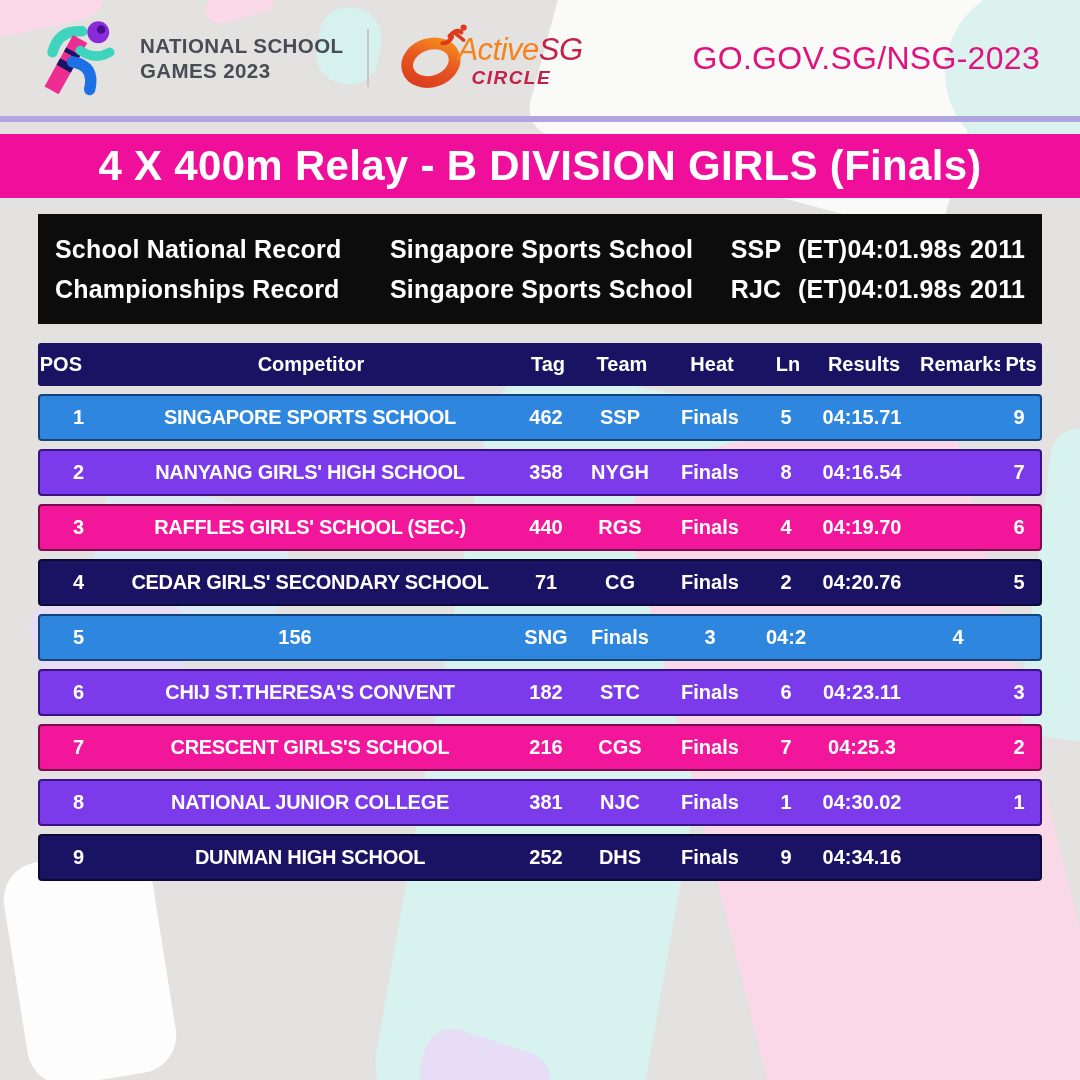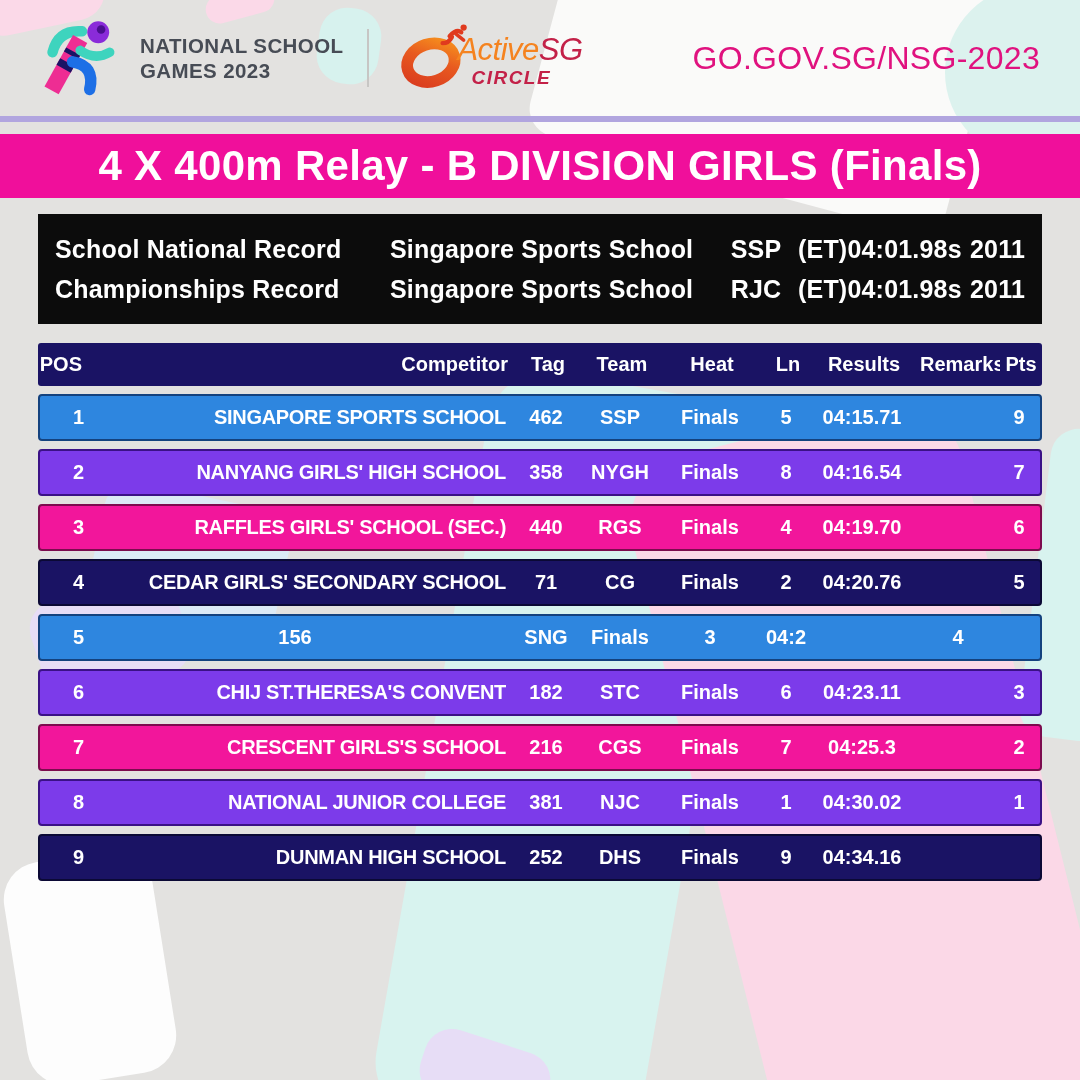--- a/index.html
+++ b/index.html
@@ -67,21 +67,21 @@
     grid-template-columns:44px 1fr 80px 68px 112px 40px 112px 80px 42px;
     align-items:center;
   }
   .thead{height:43px;background:#1A1364;color:#fff;font-weight:bold;font-size:20px;border-radius:3px;}
   .trow{
     height:43px;margin-top:8px;border-radius:4px;border:2px solid #000;
     color:#fff;font-weight:bold;font-size:20px;
   }
   .cell{white-space:nowrap;overflow:hidden;}
   .c-pos{text-align:right;}
-  .c-comp{text-align:right;padding-left:30px;letter-spacing:-.3px;}
+  .c-comp{text-align:center;padding-left:30px;letter-spacing:-.3px;}
   .c-tag,.c-team,.c-heat,.c-ln,.c-res,.c-rem,.c-pts{text-align:center;}
   .thead .c-comp{padding-left:32px;letter-spacing:0;}
 </style>
 </head>
 <body>
 
 <div class="bg">
   <div class="shape s-white1"></div>
   <div class="shape s-cyan-sm"></div>
   <div class="shape s-cyan-circle"></div>

